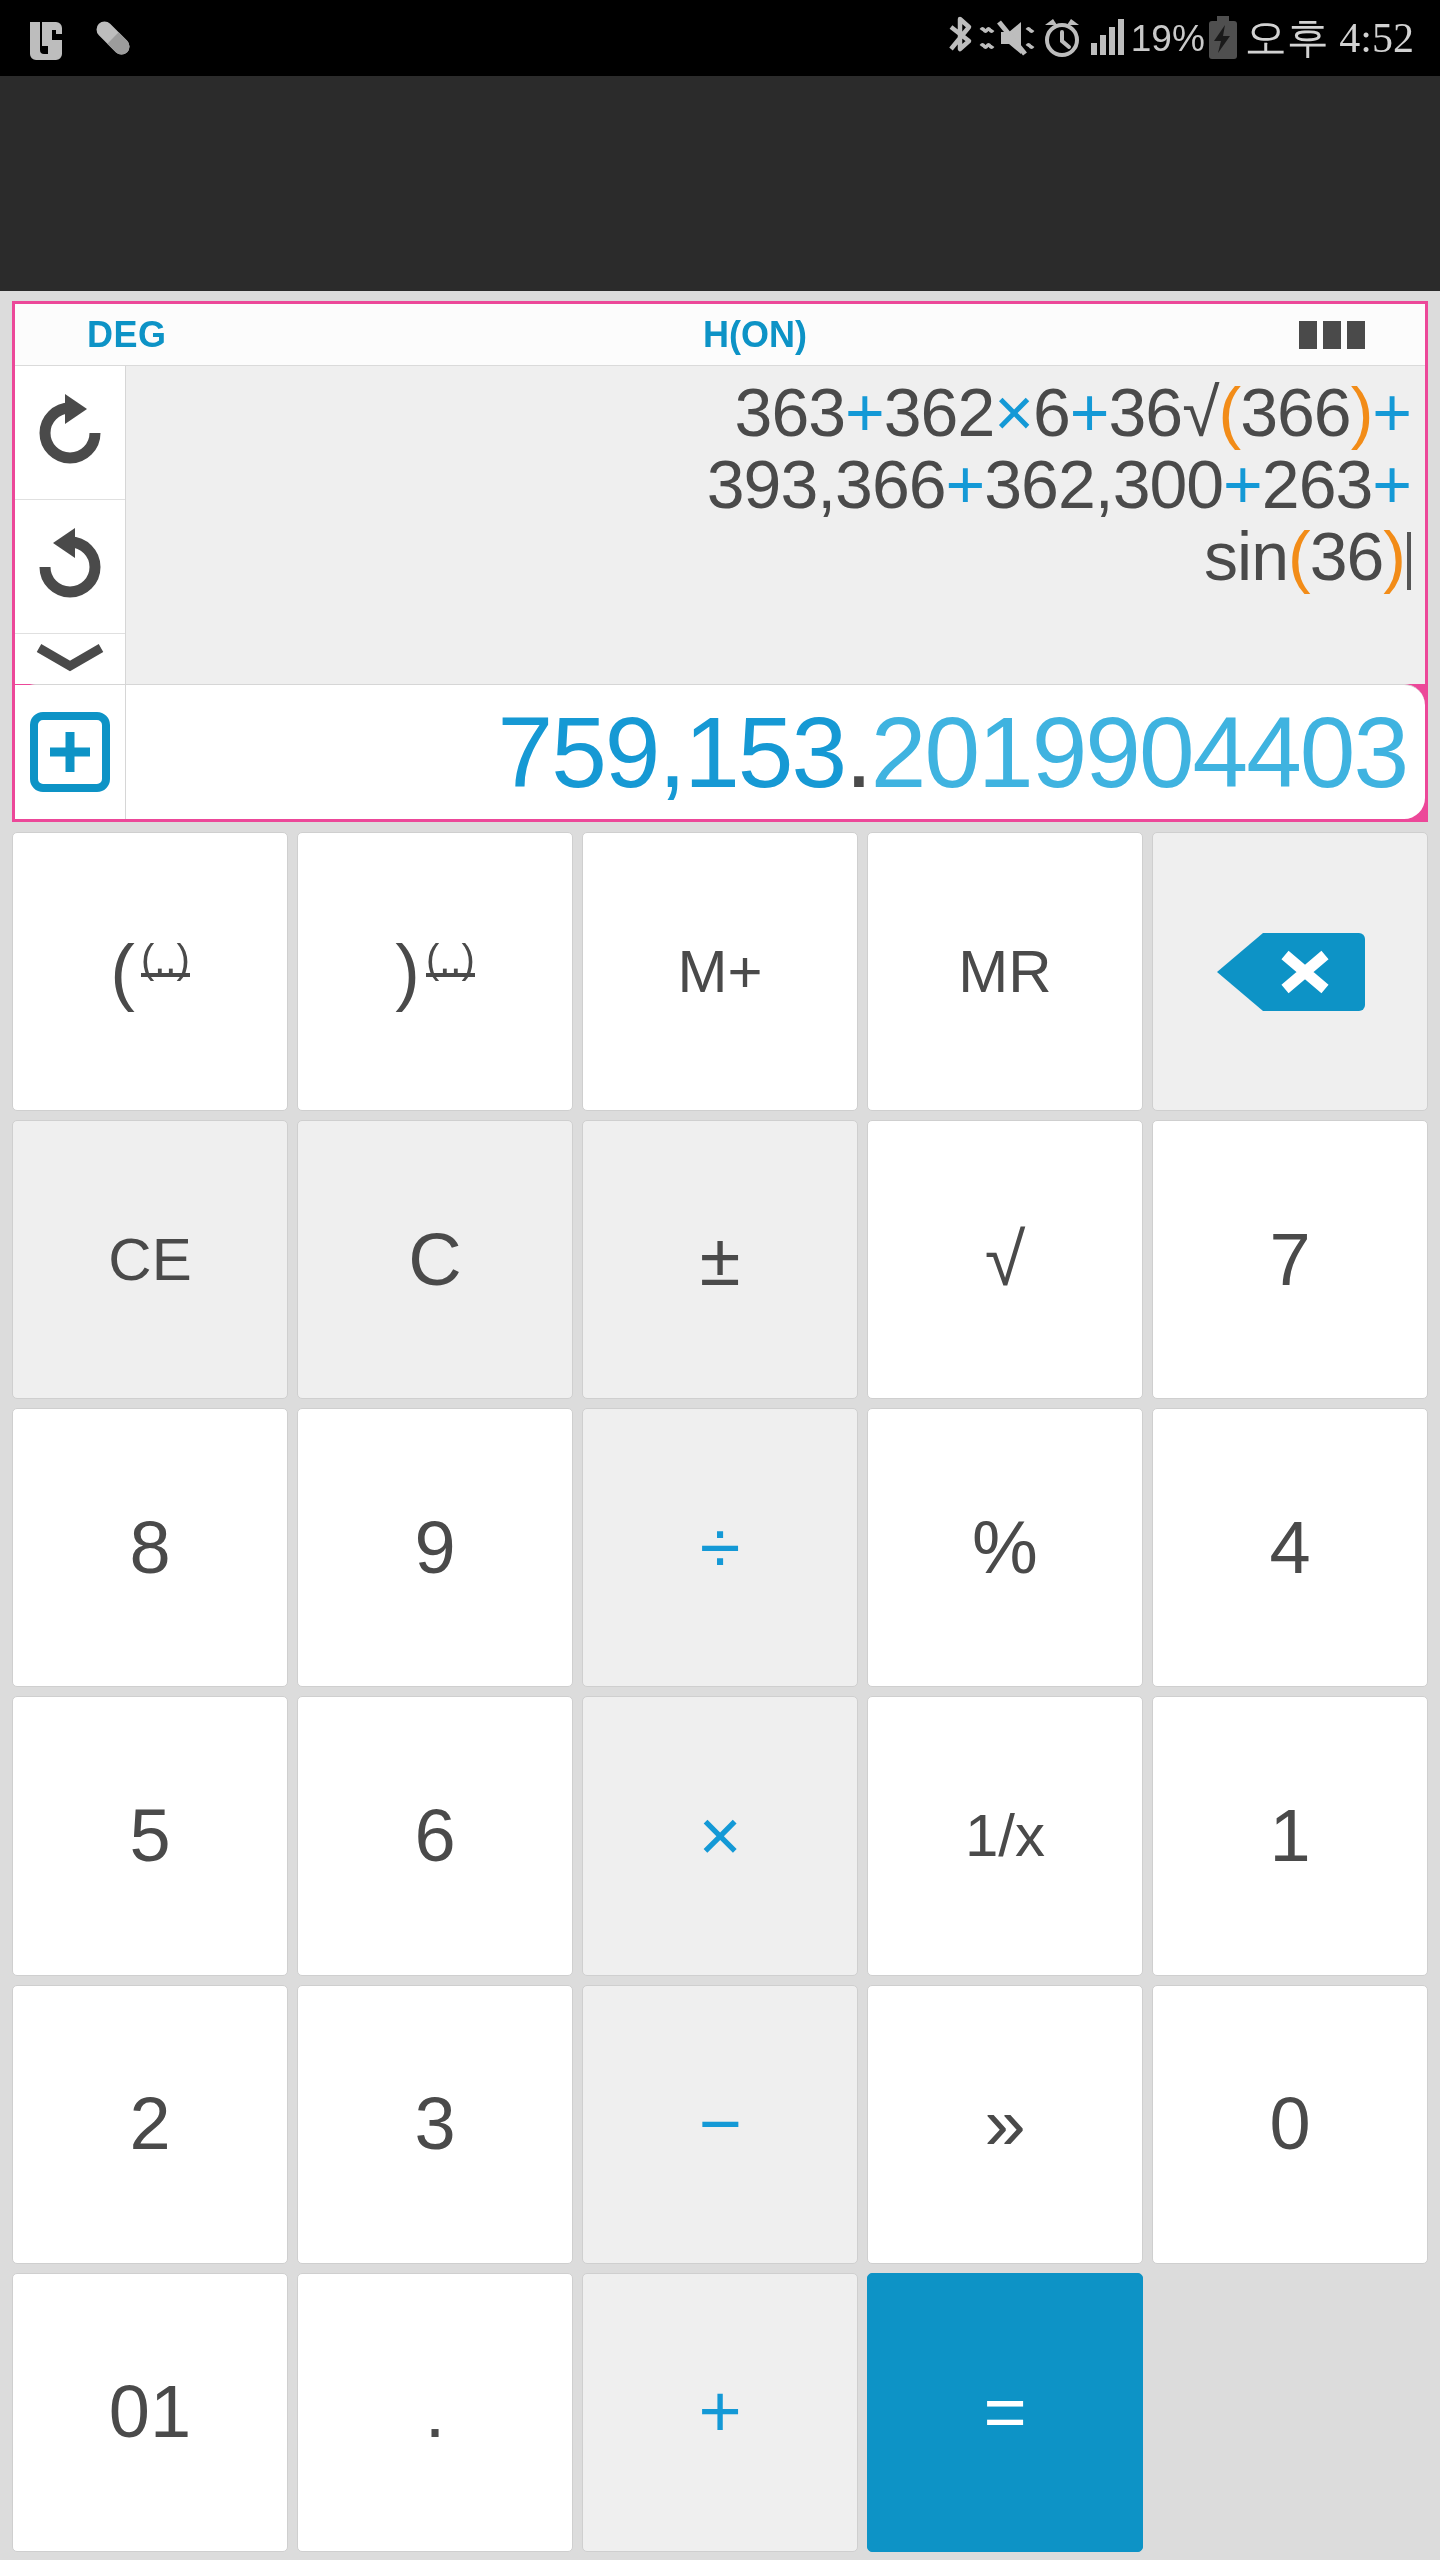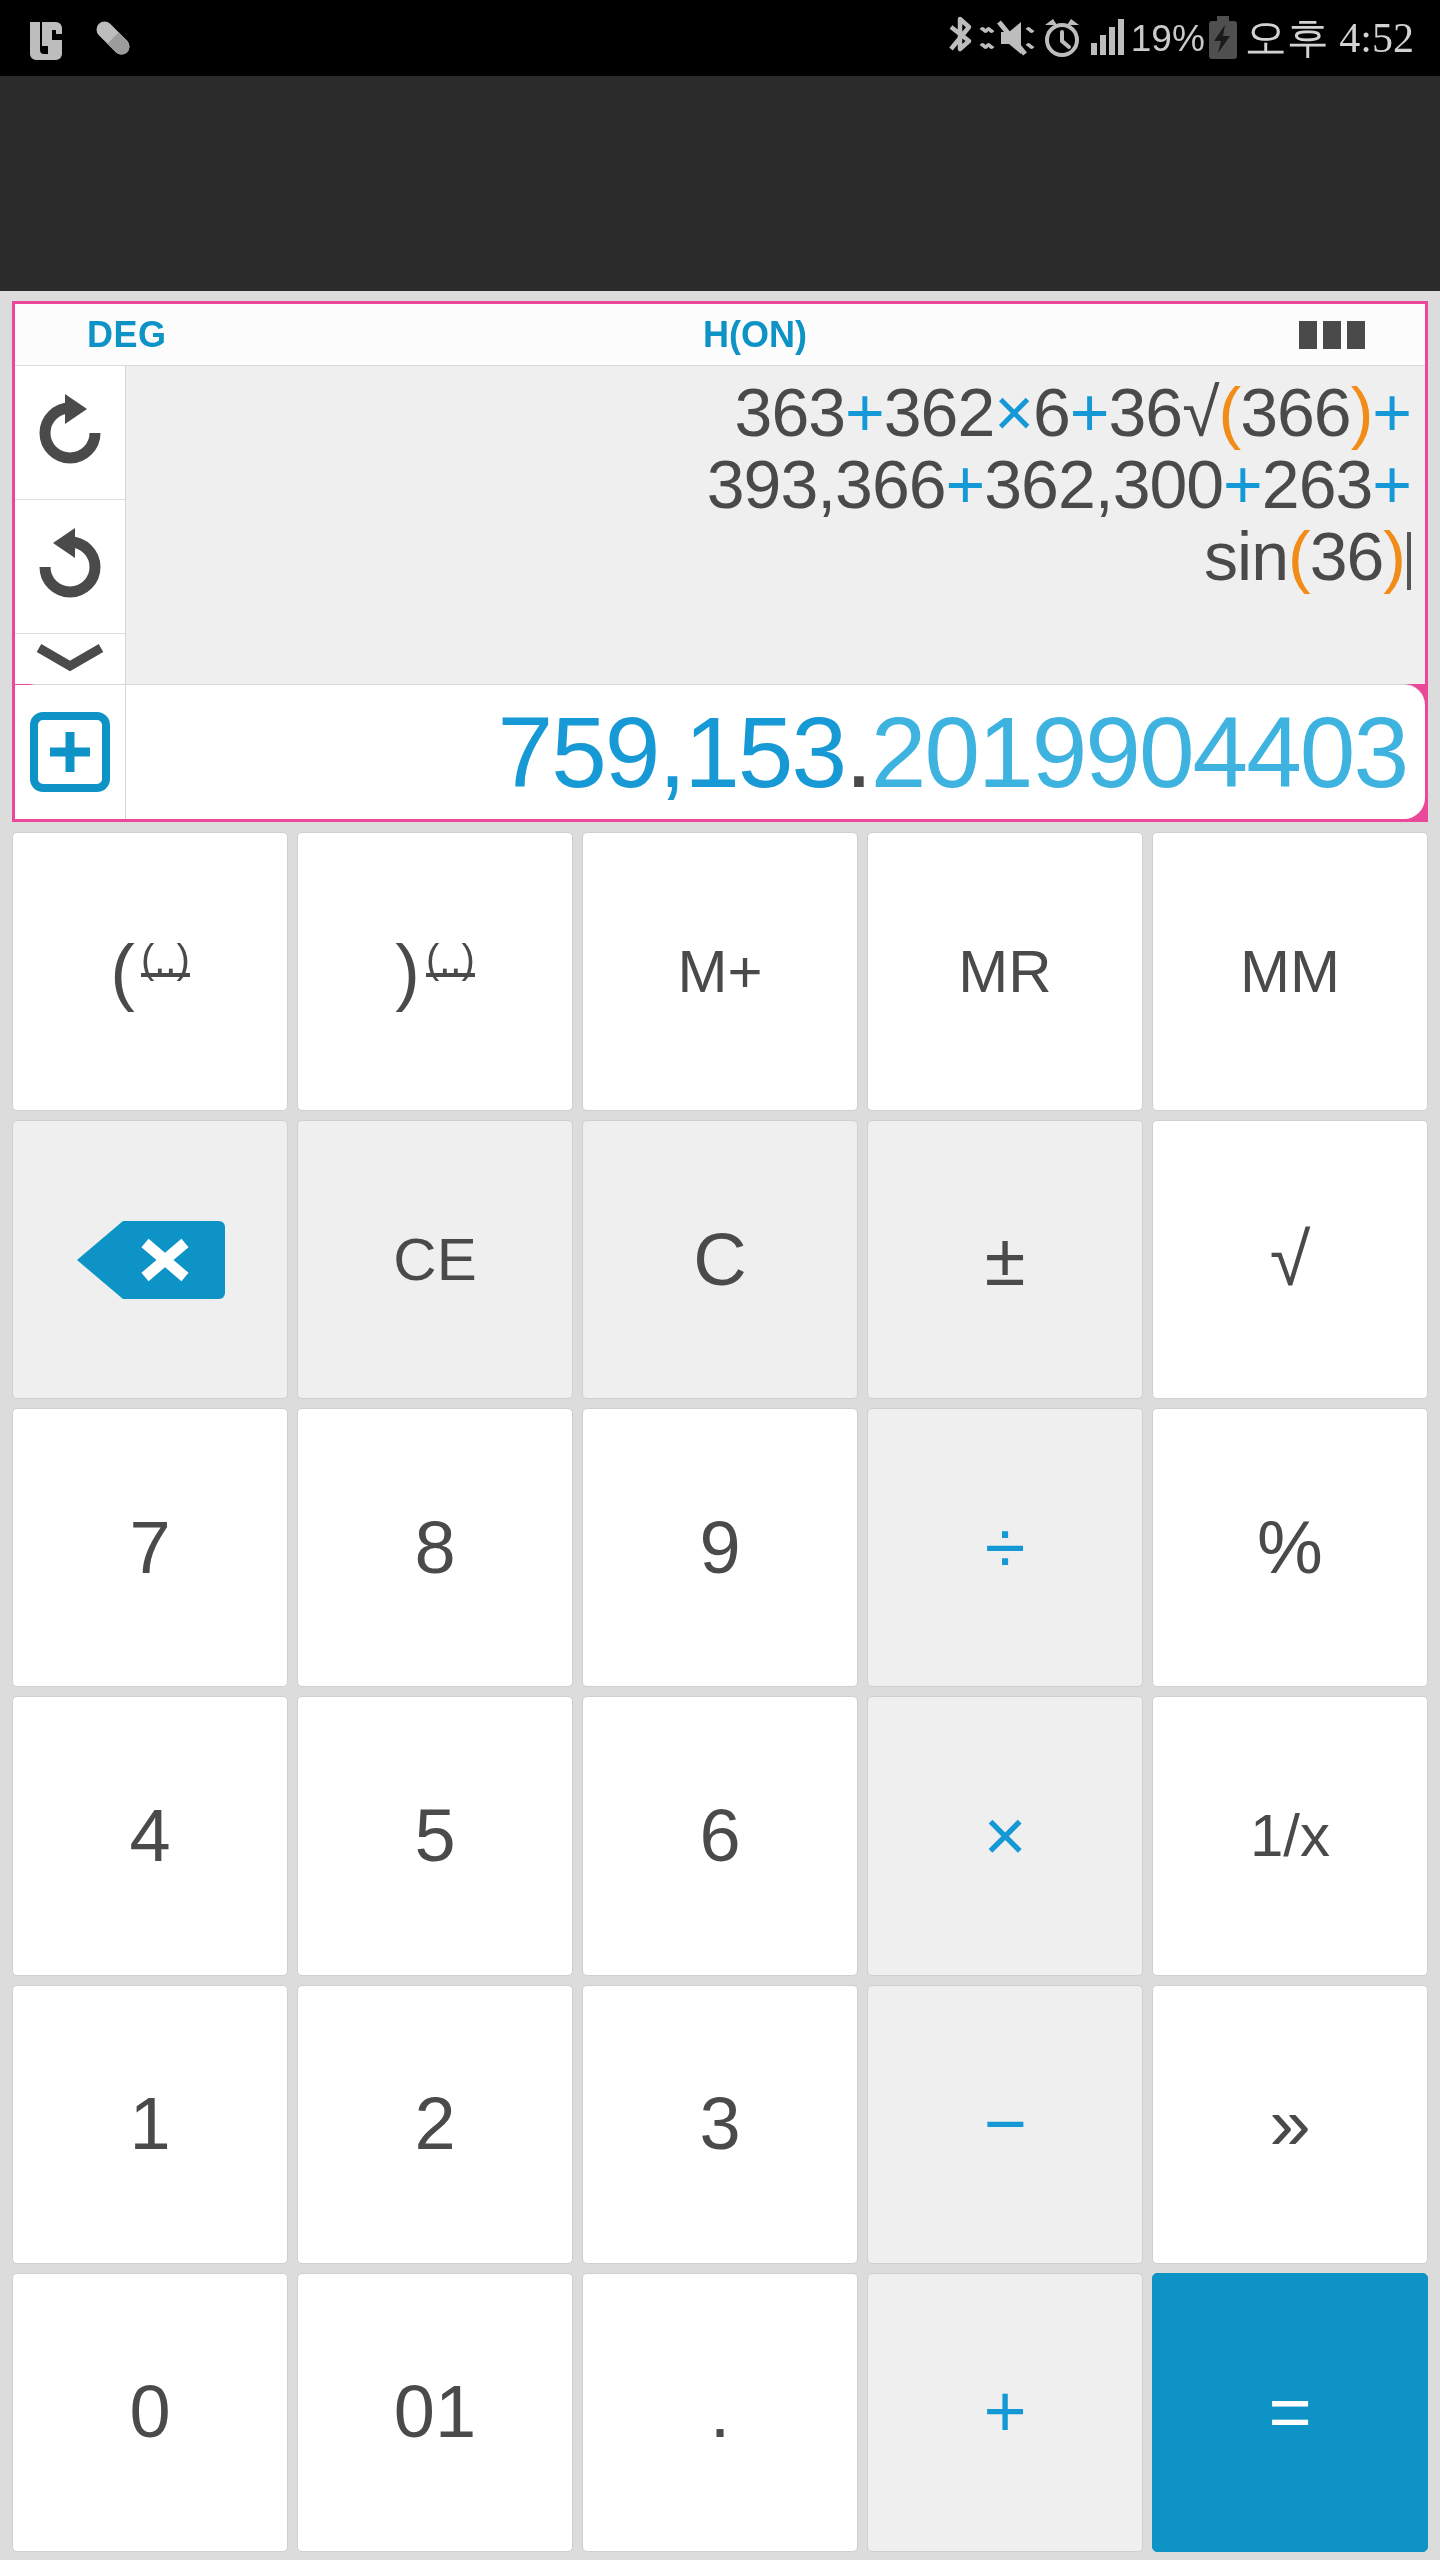--- a/index.html
+++ b/index.html
@@ -380,23 +380,20 @@
           <span>)</span>
           <span class="face-sup">(..)<span class="face-underline"></span></span>
         </span>
       </div>
       <div class="key small-label">
         <span>M+</span>
       </div>
       <div class="key small-label">
         <span>MR</span>
       </div>
-      <div class="key small-label">
-        <span>MM</span>
-      </div>
       <div class="key gray">
         <svg width="150" height="86" viewBox="0 0 150 86">
           <path d="M48 4h96a6 6 0 0 1 6 6v66a6 6 0 0 1-6 6H48L2 43z" fill="#0d93c6"></path>
           <path d="M70 26l40 34M110 26l-40 34" stroke="#ffffff" stroke-width="11" stroke-linecap="butt"></path>
         </svg>
       </div>
       <div class="key gray small-label">
         <span>CE</span>
       </div>
       <div class="key gray">

